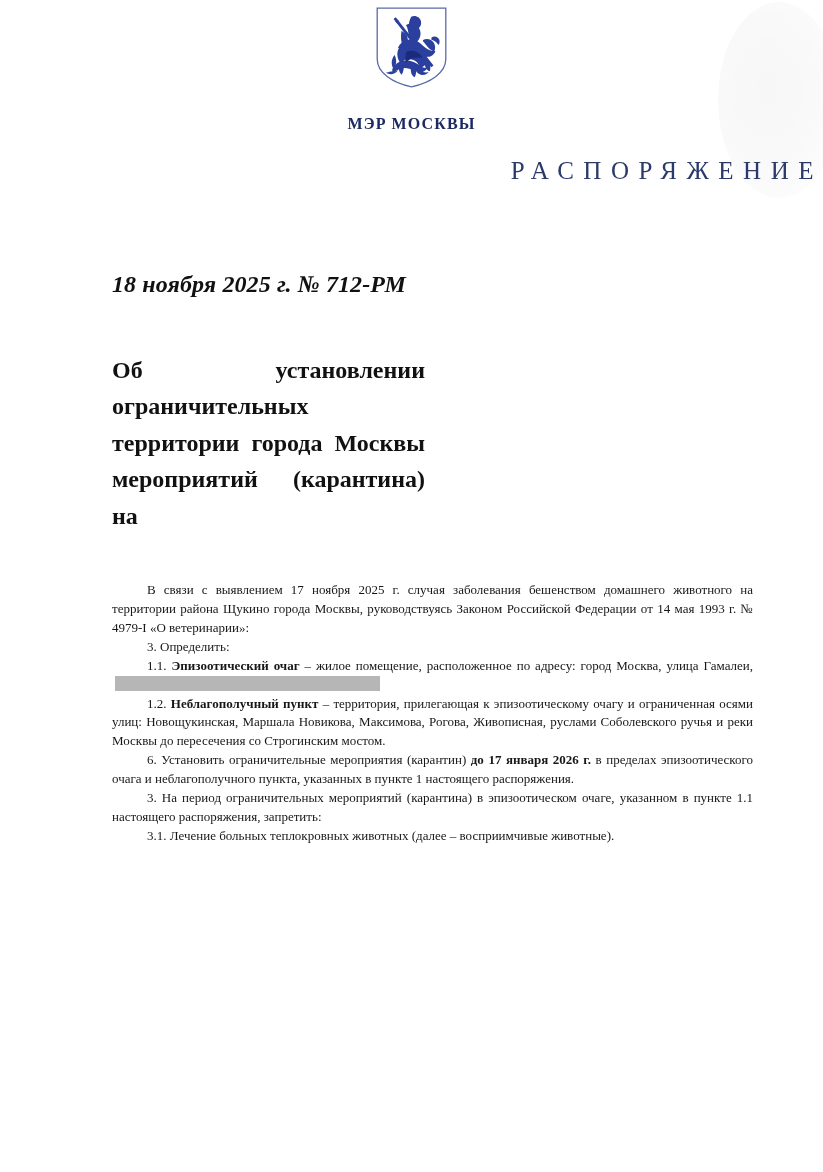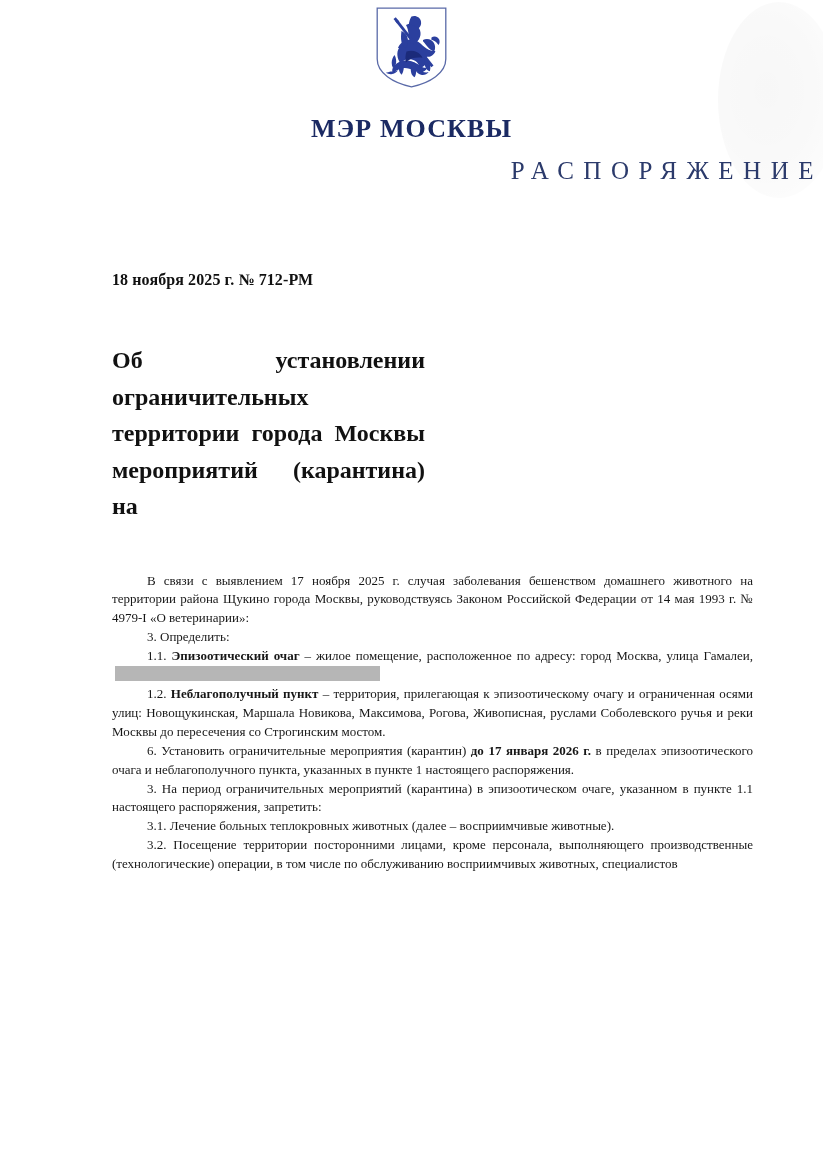--- a/index.html
+++ b/index.html
@@ -54,21 +54,21 @@
     height: 81px;
     display: block;
   }
 
   .org-title {
     position: absolute;
     left: 0;
     right: 0;
     top: 116px;
     text-align: center;
-    font-size: 26px;
+    font-size: 16px;
     font-weight: bold;
     letter-spacing: 1.1px;
     color: #1b2a63;
     line-height: 1;
     white-space: nowrap;
   }
 
   .doc-kind {
     position: absolute;
     left: 0;
@@ -86,26 +86,27 @@
 
   
   .content {
     position: absolute;
     left: 112px;
     top: 270px;
     width: 641px;
   }
 
   .doc-number {
-    font-size: 16px;
+    font-size: 24px;
     font-weight: bold;
     color: #111111;
     line-height: 1.2;
     margin: 0 0 0 0;
     letter-spacing: 0.1px;
+    font-style: italic;
   }
 
   .subject {
     margin-top: 53px;
     width: 313px;
     font-size: 24px;
     font-weight: bold;
     line-height: 1.52;
     text-align: justify;
     text-align-last: left;
@@ -237,17 +238,16 @@
       <p><span>1.1.</span> <b>Эпизоотический очаг</b><span> – жилое помещение, расположенное по адресу: город Москва, улица Гамалеи,</span><span class="redaction"></span></p>
 
       <p><span>1.2.</span> <b>Неблагополучный пункт</b><span> – территория, прилегающая к эпизоотическому очагу и ограниченная осями улиц: Новощукинская, Маршала Новикова, Максимова, Рогова, Живописная, руслами Соболевского ручья и реки Москвы до пересечения со Строгинским мостом.</span></p>
 
       <p><span>6. Установить ограничительные мероприятия (карантин) </span><b>до 17 января 2026 г.</b><span> в пределах эпизоотического очага и неблагополучного пункта, указанных в пункте 1 настоящего распоряжения.</span></p>
 
       <p>3. На период ограничительных мероприятий (карантина) в эпизоотическом очаге, указанном в пункте 1.1 настоящего распоряжения, запретить:</p>
 
       <p>3.1. Лечение больных теплокровных животных (далее – восприимчивые животные).</p>
 
-      <p>3.2. Посещение территории посторонними лицами, кроме персонала, выполняющего производственные (технологические) операции, в том числе по обслуживанию восприимчивых животных, специалистов</p>
 
     </div>
   </div>
 </div>
 
 </body></html>

